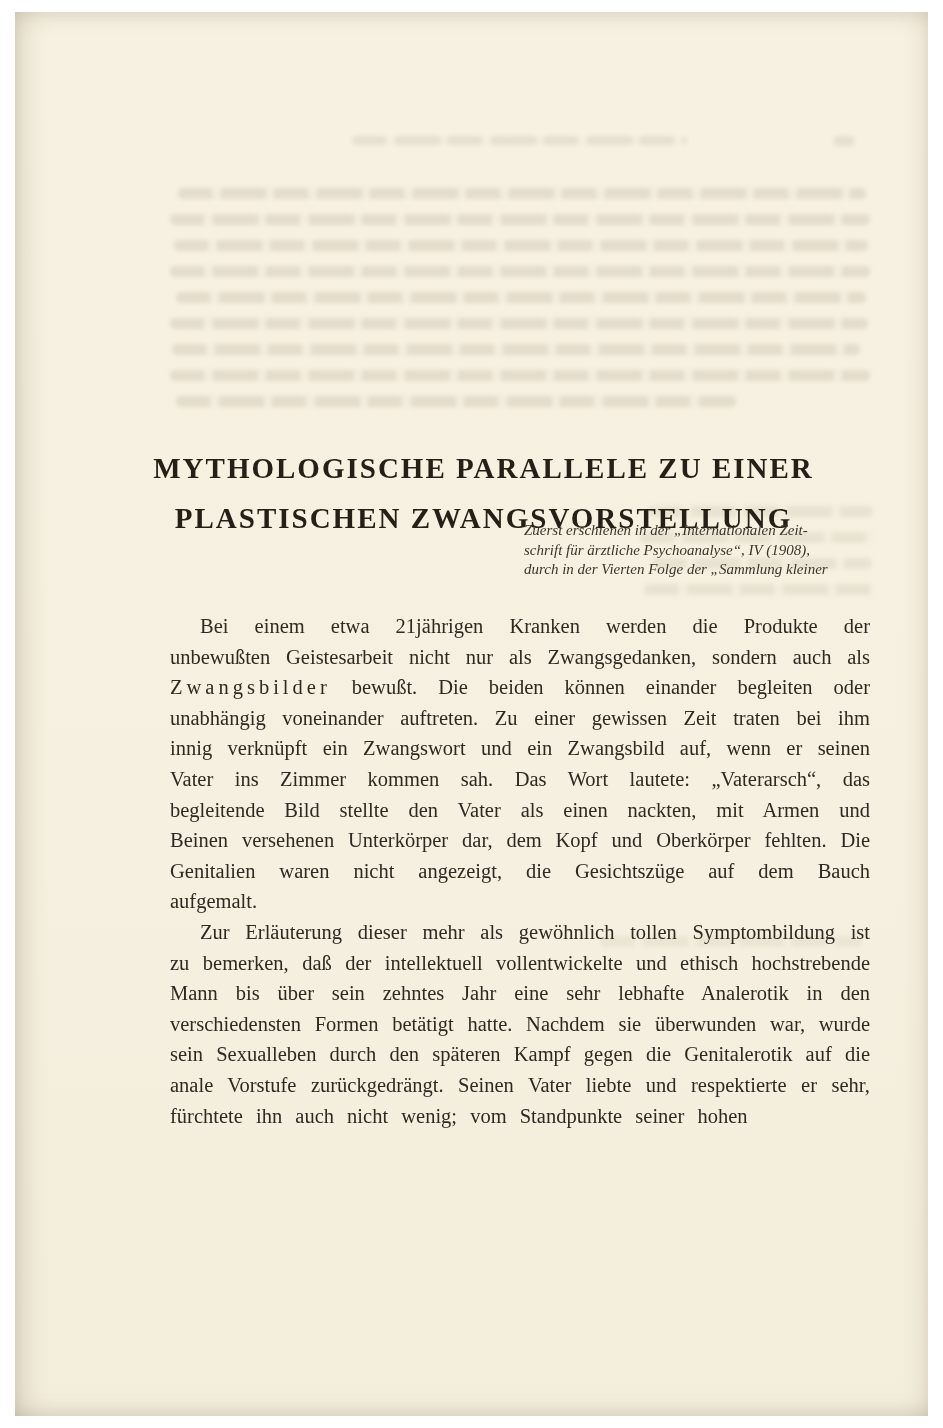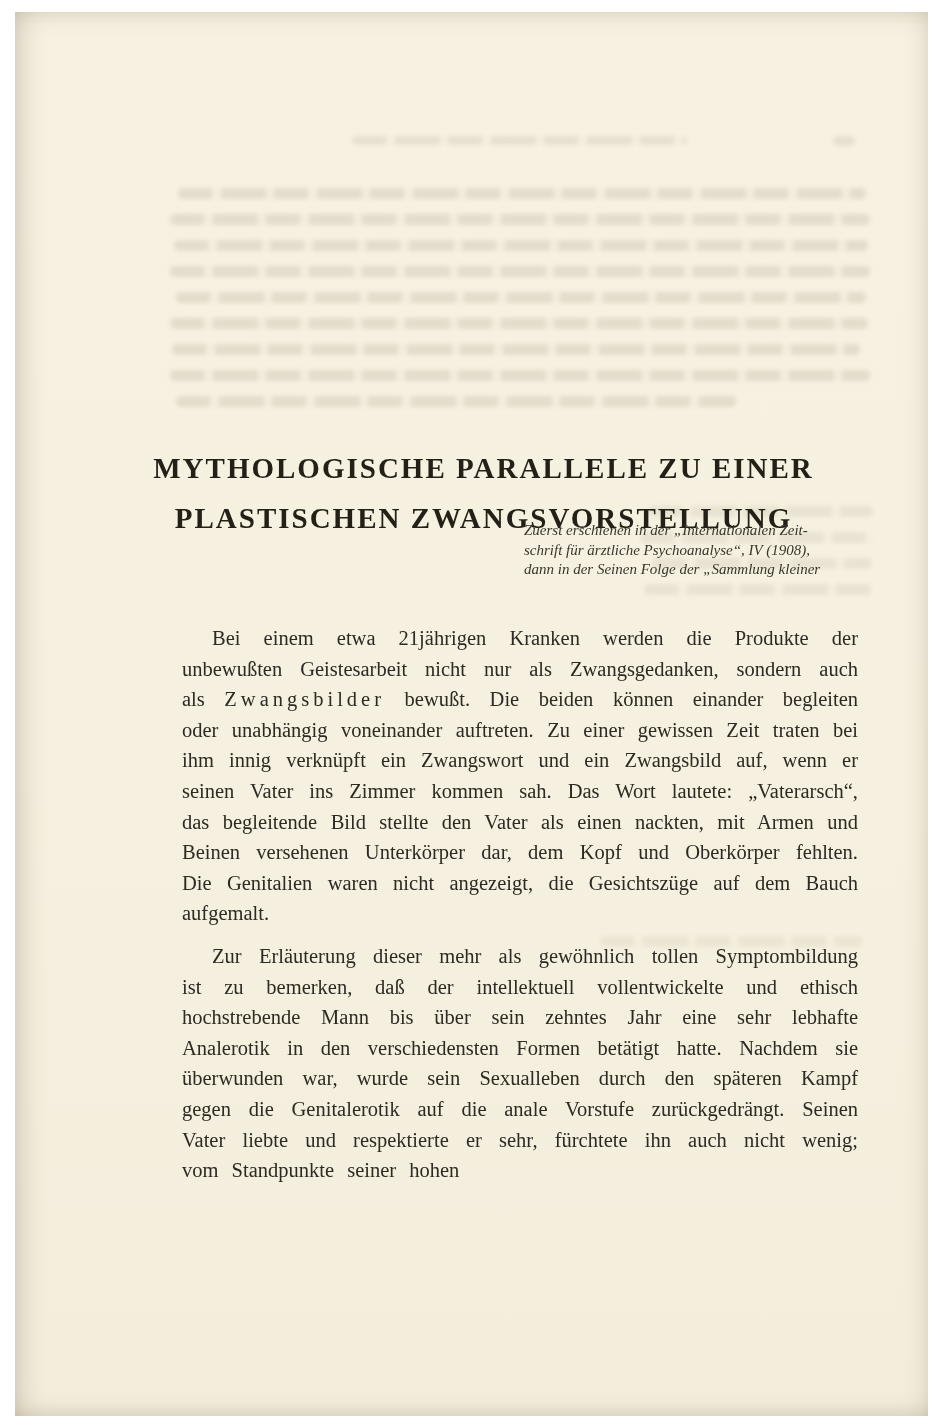--- a/index.html
+++ b/index.html
@@ -98,21 +98,21 @@
     width: 700px;
     font-size: 20.5px;
     line-height: 30.6px;
     color: #2e2a23;
     text-align: justify;
     word-spacing: 8px;
     hyphens: auto;
     z-index: 2;
   }
   .bodytext p {
-    margin: 12px;
+    margin: 0;
     text-indent: 30px;
   }
   .spaced {
     letter-spacing: 4px;
   }
 </style>
 </head>
 <body>
 
 <div class="scan">
@@ -136,20 +136,20 @@
   <div class="ghost l1"></div>
 
   <h1 class="title">
     <span>MYTHOLOGISCHE PARALLELE ZU EINER</span>
     <span>PLASTISCHEN ZWANGSVORSTELLUNG</span>
   </h1>
 
   <div class="citation">
     <span>Zuerst erschienen in der „Internationalen Zeit-</span>
     <span>schrift für ärztliche Psychoanalyse“, IV (1908),</span>
-    <span>dann in der Seinen Folge der „Sammlung kleiner</span>
+    <span>durch in der Vierten Folge der „Sammlung kleiner</span>
   </div>
 
   <div class="bodytext">
     <p><span>Bei einem etwa 21jährigen Kranken werden die Produkte der unbewußten Geistesarbeit nicht nur als Zwangsgedanken, sondern auch als </span><span class="spaced">Zwangsbilder</span><span> bewußt. Die beiden können einander begleiten oder unabhängig voneinander auftreten. Zu einer gewissen Zeit traten bei ihm innig verknüpft ein Zwangswort und ein Zwangsbild auf, wenn er seinen Vater ins Zimmer kommen sah. Das Wort lautete: „Vaterarsch“, das begleitende Bild stellte den Vater als einen nackten, mit Armen und Beinen versehenen Unterkörper dar, dem Kopf und Oberkörper fehlten. Die Genitalien waren nicht angezeigt, die Gesichtszüge auf dem Bauch aufgemalt.</span></p>
     <p><span>Zur Erläuterung dieser mehr als gewöhnlich tollen Symptombildung ist zu bemerken, daß der intellektuell vollentwickelte und ethisch hochstrebende Mann bis über sein zehntes Jahr eine sehr lebhafte Analerotik in den verschiedensten Formen betätigt hatte. Nachdem sie überwunden war, wurde sein Sexualleben durch den späteren Kampf gegen die Genitalerotik auf die anale Vorstufe zurückgedrängt. Seinen Vater liebte und respektierte er sehr, fürchtete ihn auch nicht wenig; vom Standpunkte seiner hohen</span></p>
   </div>
 </div>
 
 </body></html>

